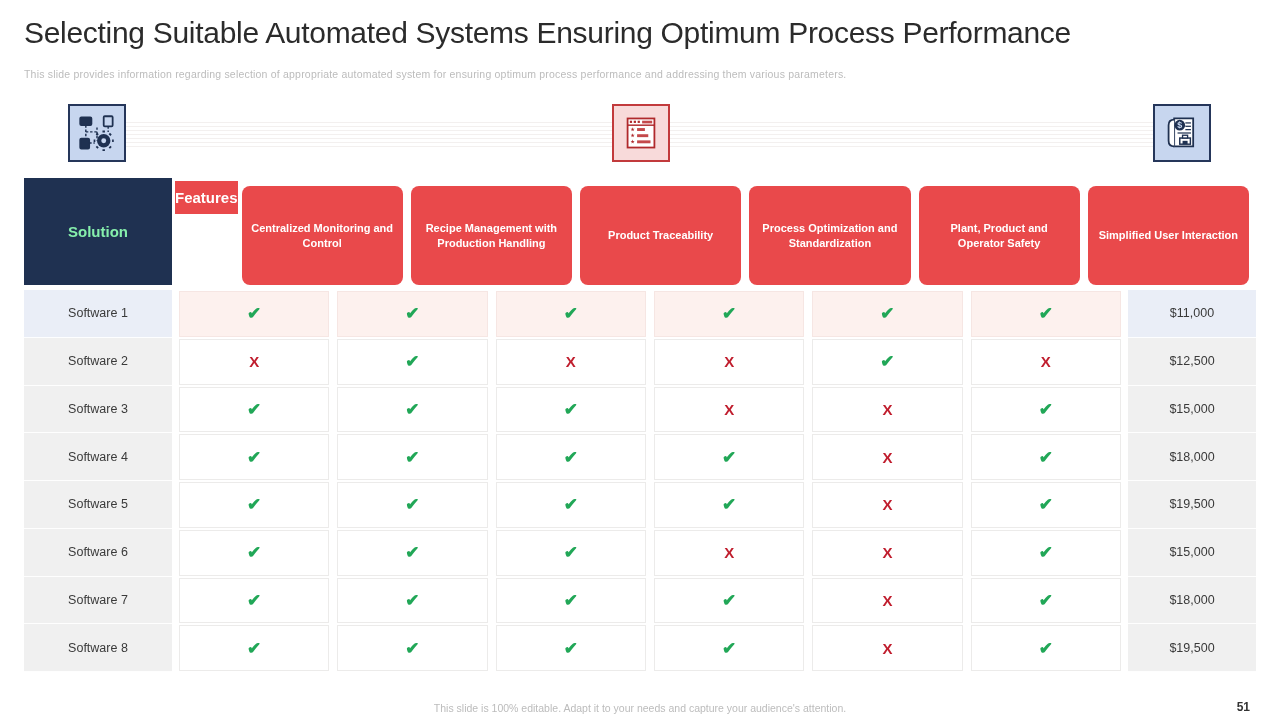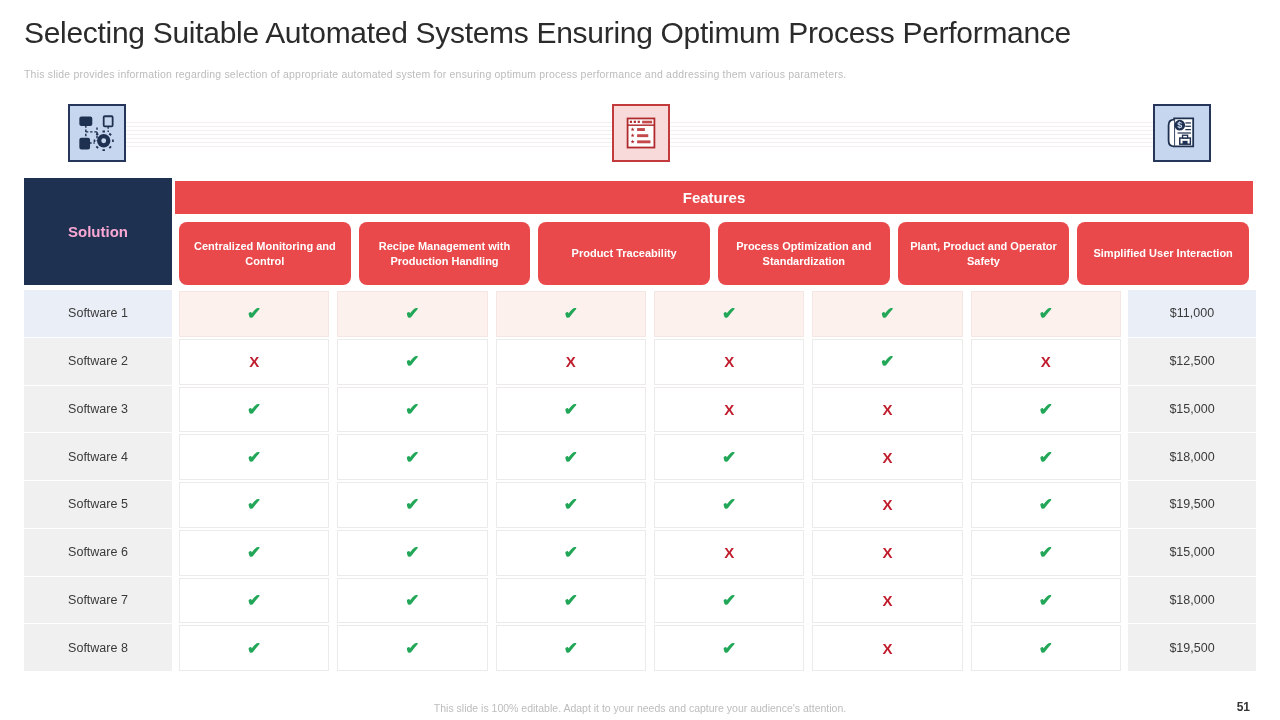--- a/index.html
+++ b/index.html
@@ -23,26 +23,26 @@
   .icon-box{
     position:absolute;top:104px;width:58px;height:58px;box-sizing:border-box;
     display:flex;align-items:center;justify-content:center;
   }
   .icon-box.blue{background:#c7d6ef;border:2px solid #25365a;}
   .icon-box.pink{background:#f8dada;border:2px solid #c23a3c;}
   
   .table{position:absolute;left:24px;top:178px;width:1232px;}
   .thead{display:flex;height:107px;margin-bottom:5px;}
   .solution-h,.cost-h{
-    background:var(--navy);color:#f9a8d4;font-weight:700;font-size:15px;
+    background:var(--navy);color:#86efac;font-weight:700;font-size:15px;
     display:flex;align-items:center;justify-content:center;flex:none;
   }
   .solution-h{width:148px;}
   .cost-h{width:145px;}
-  .features-h{flex:1;margin:0 3px;display:flex;flex-direction:column;}
+  .features-h{flex:1;margin:0 3px;display:flex;flex-direction:row;}
   .features-banner{
     margin-top:3px;height:33px;background:var(--red);color:#fff;font-weight:700;font-size:15px;
     display:flex;align-items:center;justify-content:center;
   }
   .features-cols{
     margin-top:8px;flex:1;display:grid;grid-template-columns:repeat(6,1fr);gap:8px;padding:0 4px;
   }
   .fcol-box{
     background:var(--red);border-radius:8px;color:#fff;font-weight:700;font-size:11px;
     display:flex;align-items:center;justify-content:center;text-align:center;

